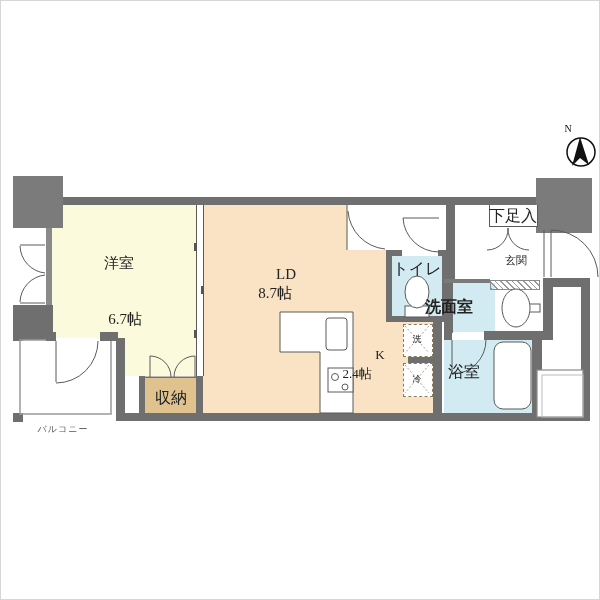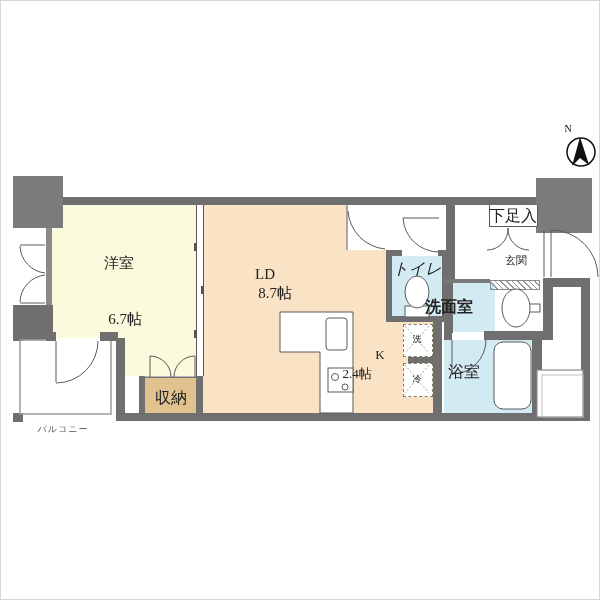--- a/index.html
+++ b/index.html
@@ -139,25 +139,25 @@
     </g>
 
     <g>
       <circle cx="581" cy="152" r="14" fill="none" stroke="#111" stroke-width="1.5"></circle>
       <polygon points="580,137 589,165 580,158 572,166" fill="#111"></polygon>
     </g>
   </svg>
 
   <div class="label lab-lg" style="left:119px;top:263px;">洋室</div>
   <div class="label lab-lg" style="left:125px;top:282px;margin-top:37px;">6.7帖</div>
-  <div class="label lab-lg" style="left:265px;top:274px;">LD</div>
+  <div class="label lab-lg" style="left:286px;top:274px;">LD</div>
   <div class="label lab-lg" style="left:275px;top:293px;">8.7帖</div>
   <div class="label lab-md" style="left:380px;top:355px;">K</div>
   <div class="label lab-md" style="left:357px;top:374px;">2.4帖</div>
-  <div class="label lab-sm" style="left:417px;top:269px;font-style:italic;">トイレ</div>
+  <div class="label lab-sm" style="left:417px;top:269px;">トイレ</div>
   <div class="label lab-sm" style="left:449px;top:307px;font-weight:bold;">洗面室</div>
   <div class="label lab-sm" style="left:464px;top:372px;">浴室</div>
   <div class="label lab-sm" style="left:516px;top:260px;font-size:11px;">玄関</div>
   <div class="label lab-sm" style="left:513px;top:216px;">下足入</div>
   <div class="label lab-sm" style="left:171px;top:398px;">収納</div>
   <div class="label lab-xs lab-balcony" style="left:63px;top:390px;margin-top:40px;">バルコニー</div>
   <div class="label lab-xs" style="left:417px;top:340px;">洗</div>
   <div class="label lab-xs" style="left:417px;top:380px;">冷</div>
   <div class="label north" style="left:568px;top:128px;">N</div>
 

